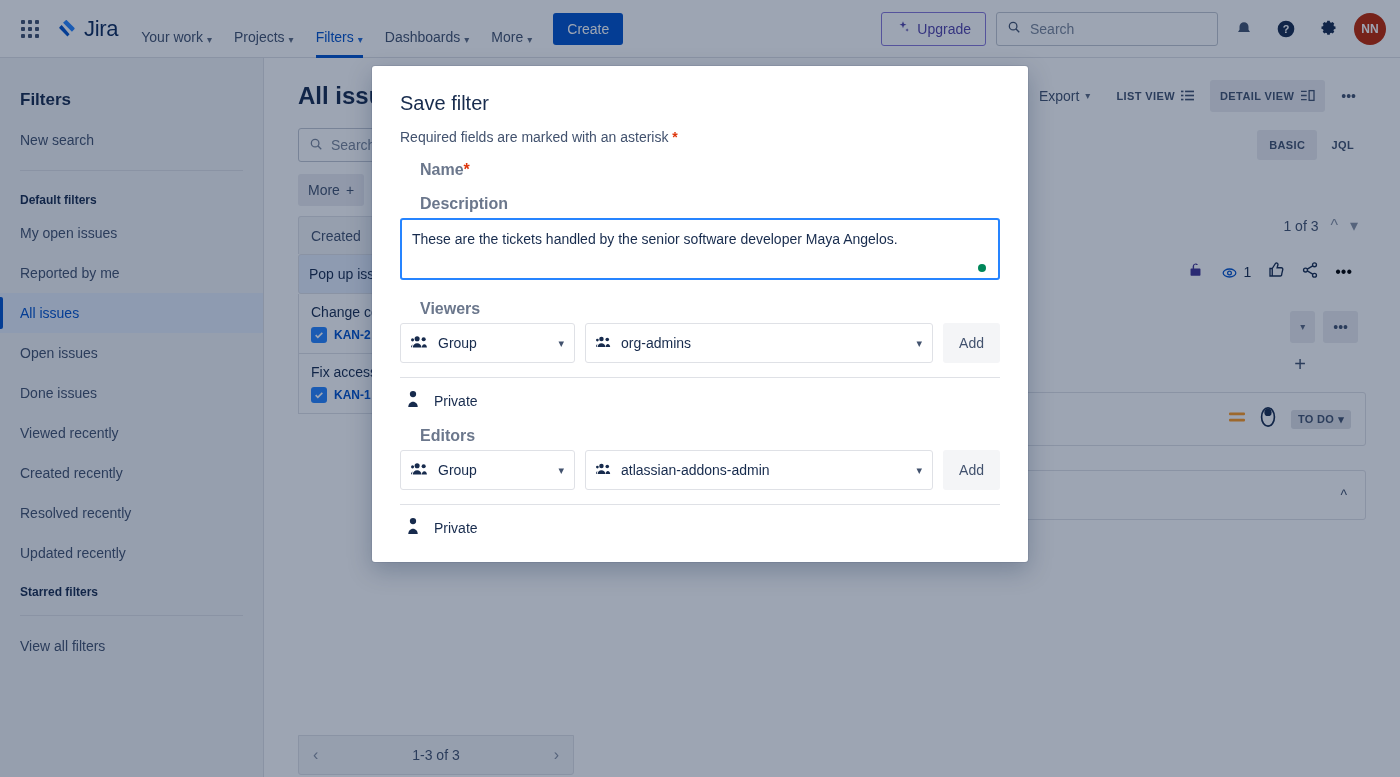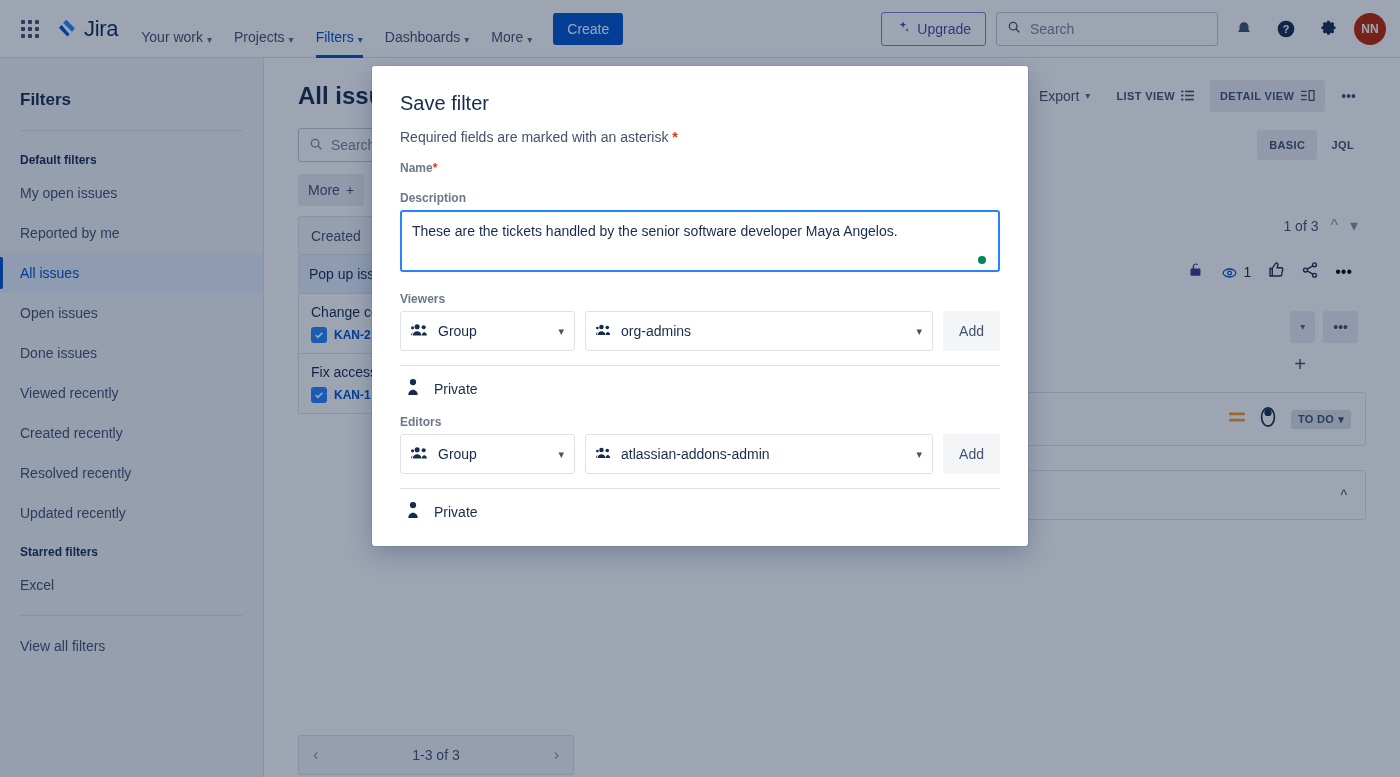--- a/index.html
+++ b/index.html
@@ -156,21 +156,21 @@
 
   
   .modal {
     position: absolute; z-index: 100; left: 372px; top: 66px; width: 656px;
     background: #fff; border-radius: 3px; box-shadow: 0 0 0 1px rgba(9,30,66,.08), 0 8px 24px rgba(9,30,66,.25);
     padding: 26px 28px 24px 28px;
   }
   .modal h2 { font-size: 20px; font-weight: 500; color: #172b4d; margin-bottom: 14px; }
   .req-note { font-size: 14px; color: #42526e; margin-bottom: 16px; }
   .ast { color: #de350b; font-weight: 700; }
-  .flabel { font-size: 12px; font-weight: 700; color: #6b778c; margin-bottom: 5px; display: block; }
+  .flabel { font-size: 16px; font-weight: 700; color: #6b778c; margin-bottom: 5px; display: block; margin-left: 20px; }
   .finput {
     width: 100%; height: 42px; border: 2px solid #dfe1e6; border-radius: 3px;
     font-size: 14px; color: #172b4d; padding: 0 10px; background: #fff;
     font-family: "Liberation Sans", sans-serif;
   }
   .ftext-wrap { position: relative; margin-bottom: 16px; }
   .ftextarea {
     width: 100%; height: 62px; border: 2px solid #2684ff; border-radius: 3px;
     font-size: 14px; color: #172b4d; padding: 9px 10px; resize: none; background: #fff;
     font-family: "Liberation Sans", sans-serif; line-height: 20px;
@@ -299,33 +299,33 @@
           <svg width="19" height="19" viewBox="0 0 24 24" fill="#172b4d">
               <path d="M12 8.5A3.5 3.5 0 1 0 12 15.5 3.5 3.5 0 0 0 12 8.5zm9-.6-2.1-.4a7.3 7.3 0 0 0-.7-1.7l1.2-1.8-2.4-2.4L15.2 2.8a7.3 7.3 0 0 0-1.7-.7L13.1 0h-3.4l-.4 2.1a7.3 7.3 0 0 0-1.7.7L5.8 1.6 3.4 4l1.2 1.8a7.3 7.3 0 0 0-.7 1.7L1.8 7.9v3.4l2.1.4a7.3 7.3 0 0 0 .7 1.7L3.4 15.2l2.4 2.4 1.8-1.2a7.3 7.3 0 0 0 1.7.7l.4 2.1h3.4l.4-2.1a7.3 7.3 0 0 0 1.7-.7l1.8 1.2 2.4-2.4-1.2-1.8a7.3 7.3 0 0 0 .7-1.7l2.1-.4z" transform="translate(1.5,2.2) scale(0.92)"></path>
             </svg>
         </div>
         <div class="avatar">NN</div>
       </div>
     </div>
 
     <div class="sidebar">
       <div class="sb-title">Filters</div>
+      <div class="sb-item">New search</div>
       <div class="sb-sep"></div>
       <div class="sb-group">Default filters</div>
       <div class="sb-item">My open issues</div>
       <div class="sb-item">Reported by me</div>
       <div class="sb-item selected">All issues</div>
       <div class="sb-item">Open issues</div>
       <div class="sb-item">Done issues</div>
       <div class="sb-item">Viewed recently</div>
       <div class="sb-item">Created recently</div>
       <div class="sb-item">Resolved recently</div>
       <div class="sb-item">Updated recently</div>
       <div class="sb-group">Starred filters</div>
-      <div class="sb-item">Excel</div>
       <div class="sb-sep"></div>
       <div class="sb-item">View all filters</div>
     </div>
 
     <div class="main">
       <div class="page-head">
         <div class="page-title">All issues</div>
         <div class="head-actions">
           <button class="ghost-btn">
             <span>Export</span>

